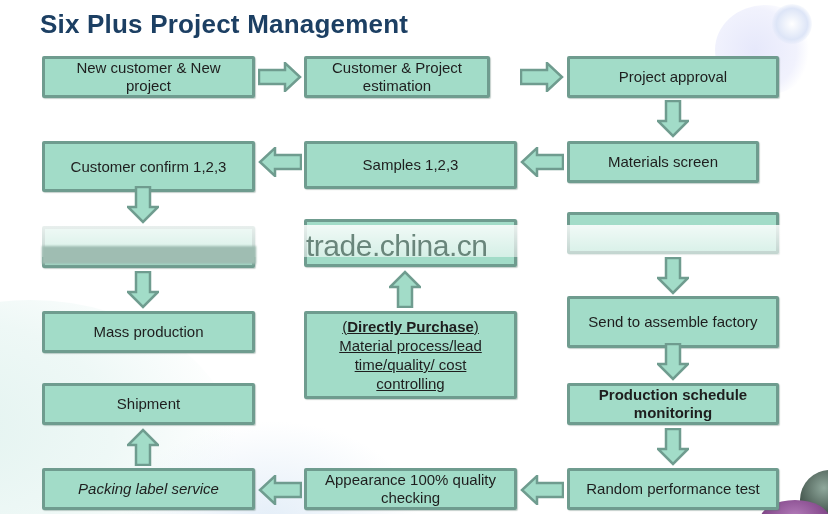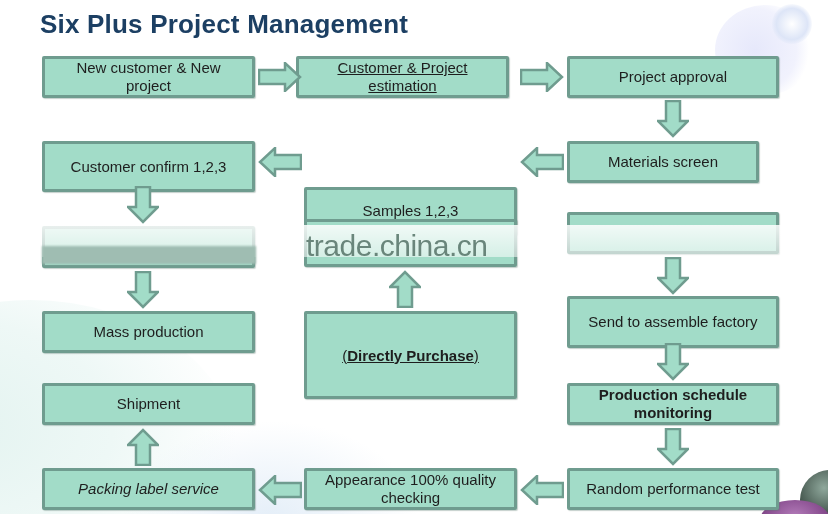--- a/index.html
+++ b/index.html
@@ -68,31 +68,31 @@
 <div class="bg-bubble-small"></div>
 
 <div class="deco-disc" style="left:800px; top:470px; width:60px; height:60px; background:radial-gradient(circle at 40% 30%, #8fa89c 0%, #4a5c53 45%, #1a1a1a 70%);"></div>
 <div class="deco-disc" style="left:760px; top:500px; width:70px; height:40px; background:radial-gradient(ellipse at 50% 40%, #b27ab8 0%, #874c8e 60%, #5e2f63 100%);"></div>
 
 <div class="title">Six Plus Project Management</div>
 
 <div class="box" style="left:42px; top:56px; width:213px; height:42px;">
   <span style="width:170px;">New customer &amp; New project</span>
 </div>
-<div class="box" style="left:296px; top:56px; width:213px; height:42px;text-decoration:underline;">
+<div class="box" style="left:304px; top:56px; width:186px; height:42px;">
   <span style="width:160px;">Customer &amp; Project estimation</span>
 </div>
 <div class="box" style="left:567px; top:56px; width:212px; height:42px;">
   <span>Project approval</span>
 </div>
 
 <div class="box" style="left:42px; top:141px; width:213px; height:51px;">
   <span>Customer confirm 1,2,3</span>
 </div>
-<div class="box" style="left:304px; top:141px; width:213px; height:48px;margin-top:46px;">
+<div class="box" style="left:304px; top:141px; width:213px; height:48px;">
   <span>Samples 1,2,3</span>
 </div>
 <div class="box" style="left:567px; top:141px; width:192px; height:42px;">
   <span>Materials screen</span>
 </div>
 
 <div class="box" style="left:42px; top:226px; width:213px; height:42px;">
   <span></span>
 </div>
 <div class="box" style="left:304px; top:219px; width:213px; height:48px;">
@@ -105,20 +105,21 @@
 <div class="band"></div>
 <div class="band-gray"></div>
 <div class="watermark">trade.china.cn</div>
 
 <div class="box" style="left:42px; top:311px; width:213px; height:42px;">
   <span>Mass production</span>
 </div>
 <div class="box" style="left:304px; top:311px; width:213px; height:88px; line-height:19px;">
   <div style="width:180px;text-decoration:underline;">
     <span>(</span><span class="bold">Directly Purchase</span><span>)</span><br>
+    <span>Material process/lead time/quality/ cost controlling</span>
   </div>
 </div>
 <div class="box" style="left:567px; top:296px; width:212px; height:52px;">
   <span>Send to assemble factory</span>
 </div>
 
 <div class="box" style="left:42px; top:383px; width:213px; height:42px;">
   <span>Shipment</span>
 </div>
 <div class="box" style="left:567px; top:383px; width:212px; height:42px;">

